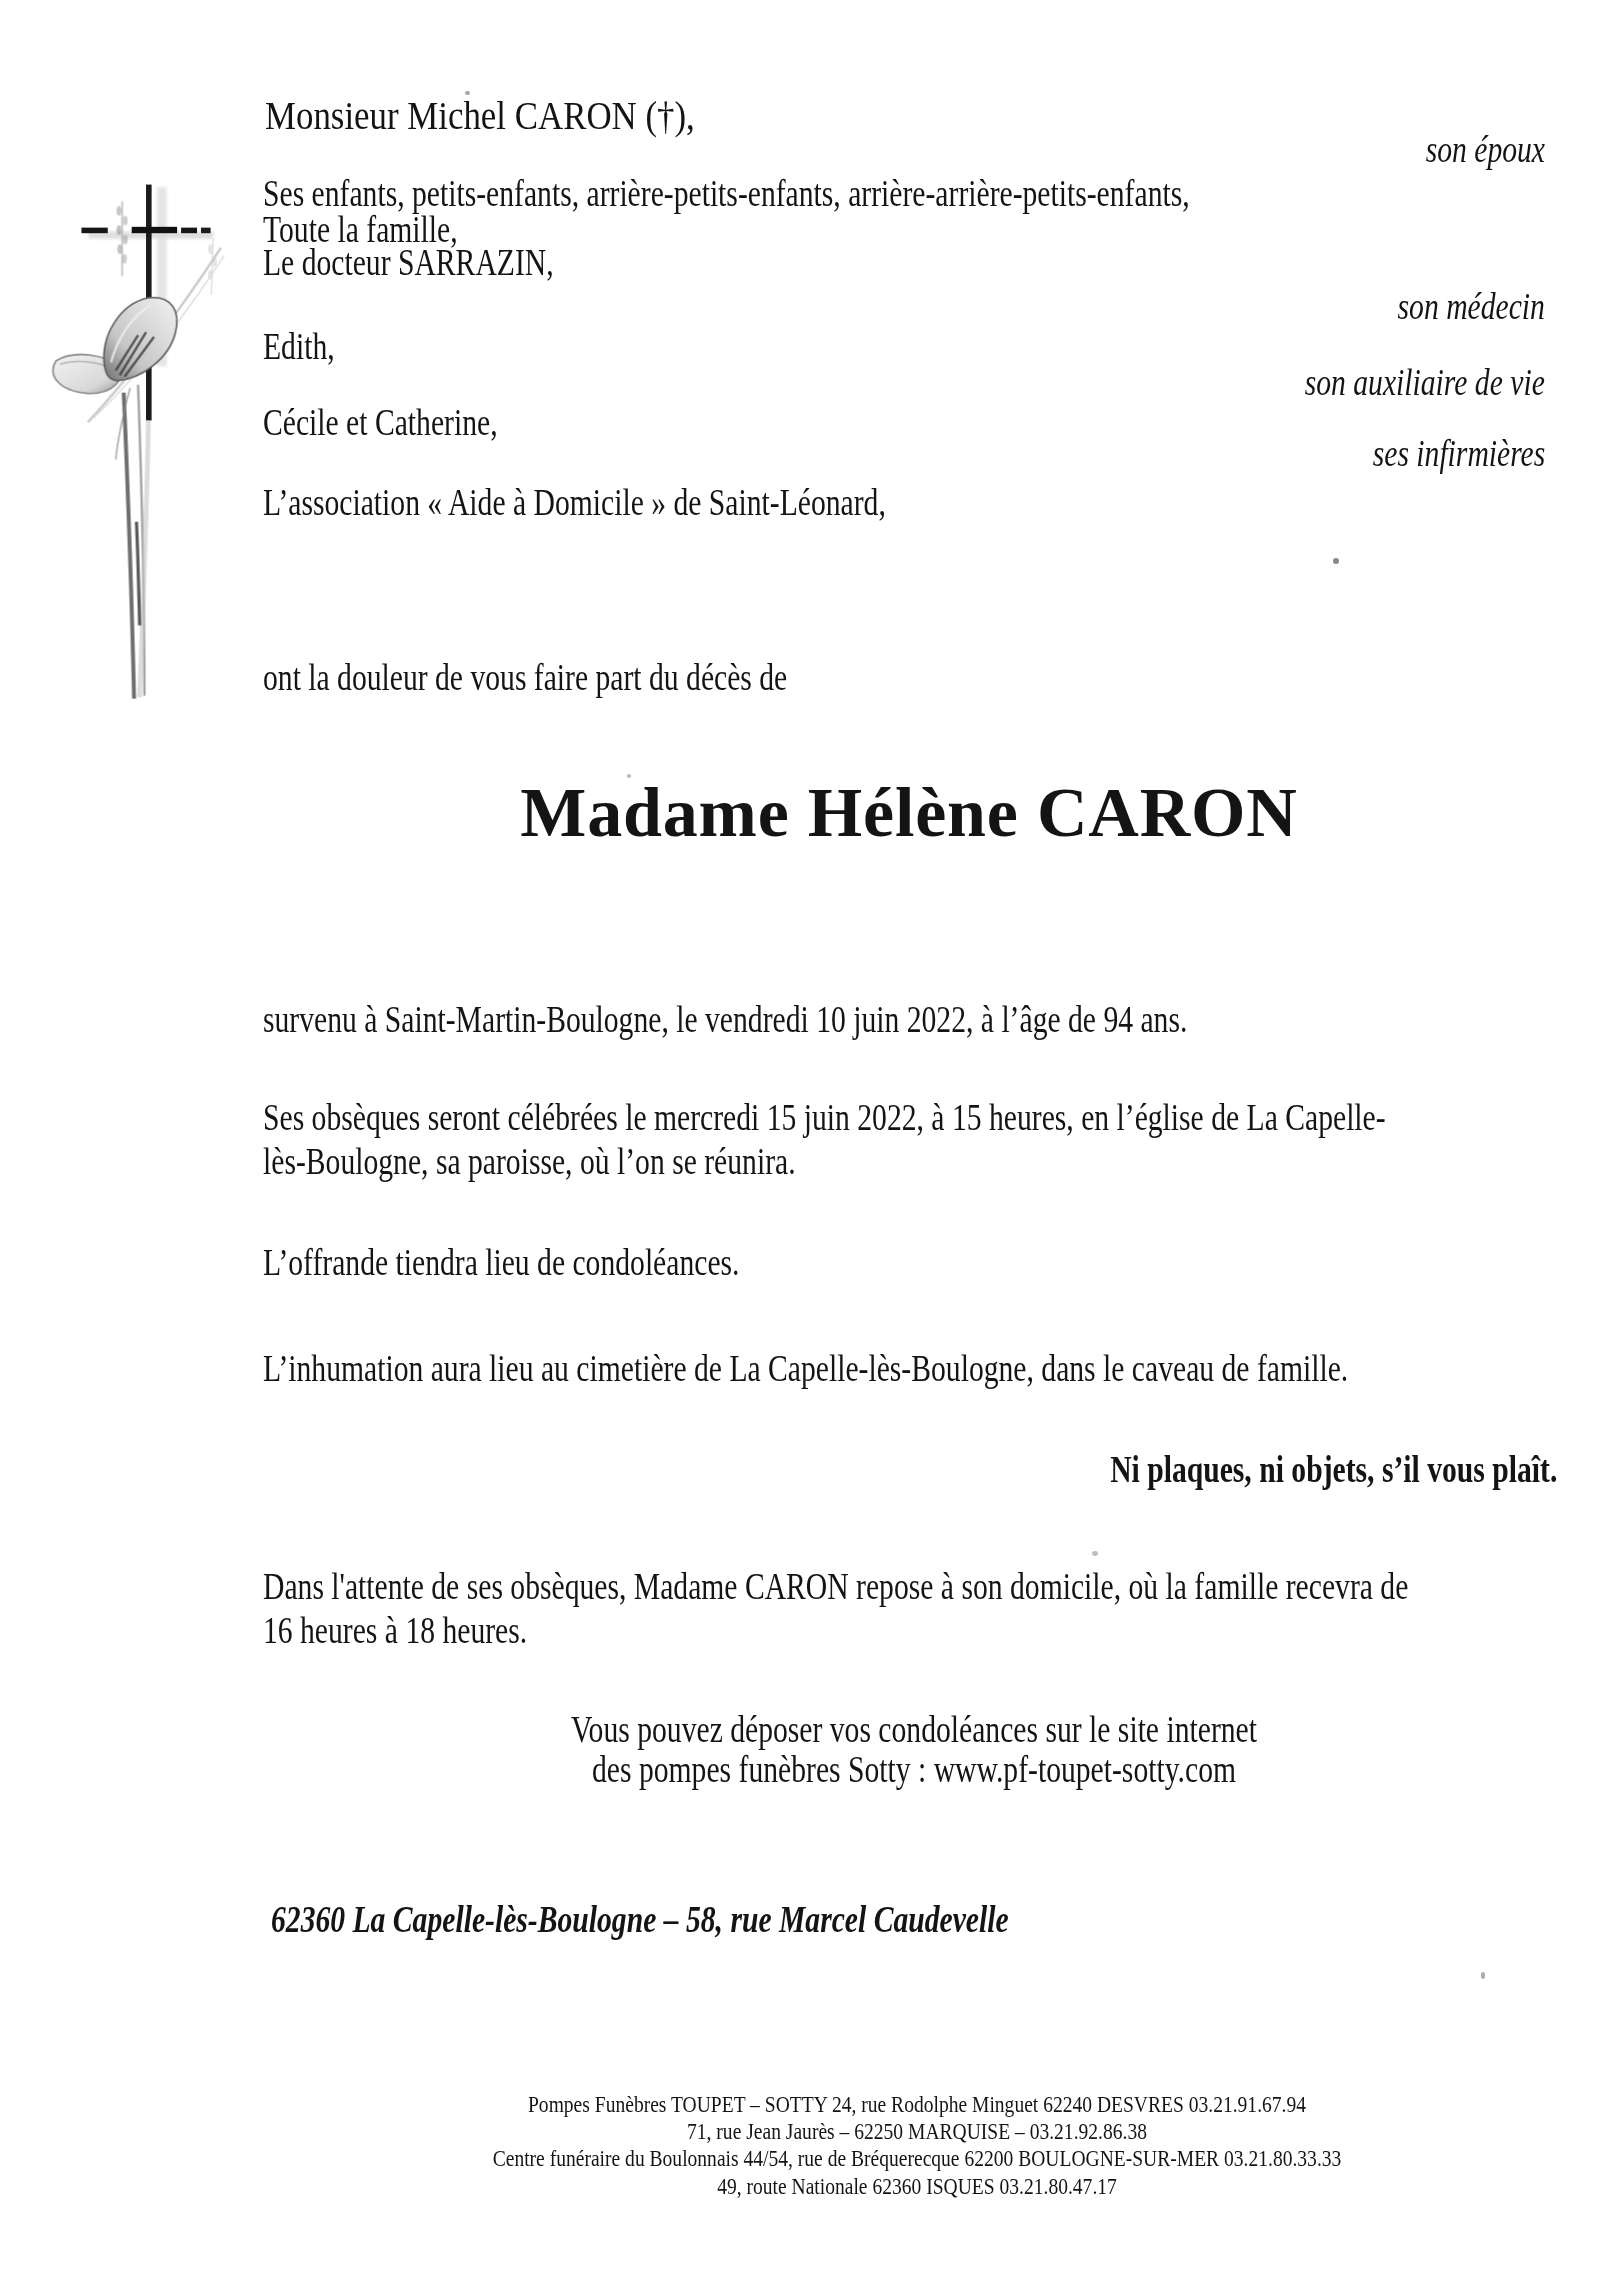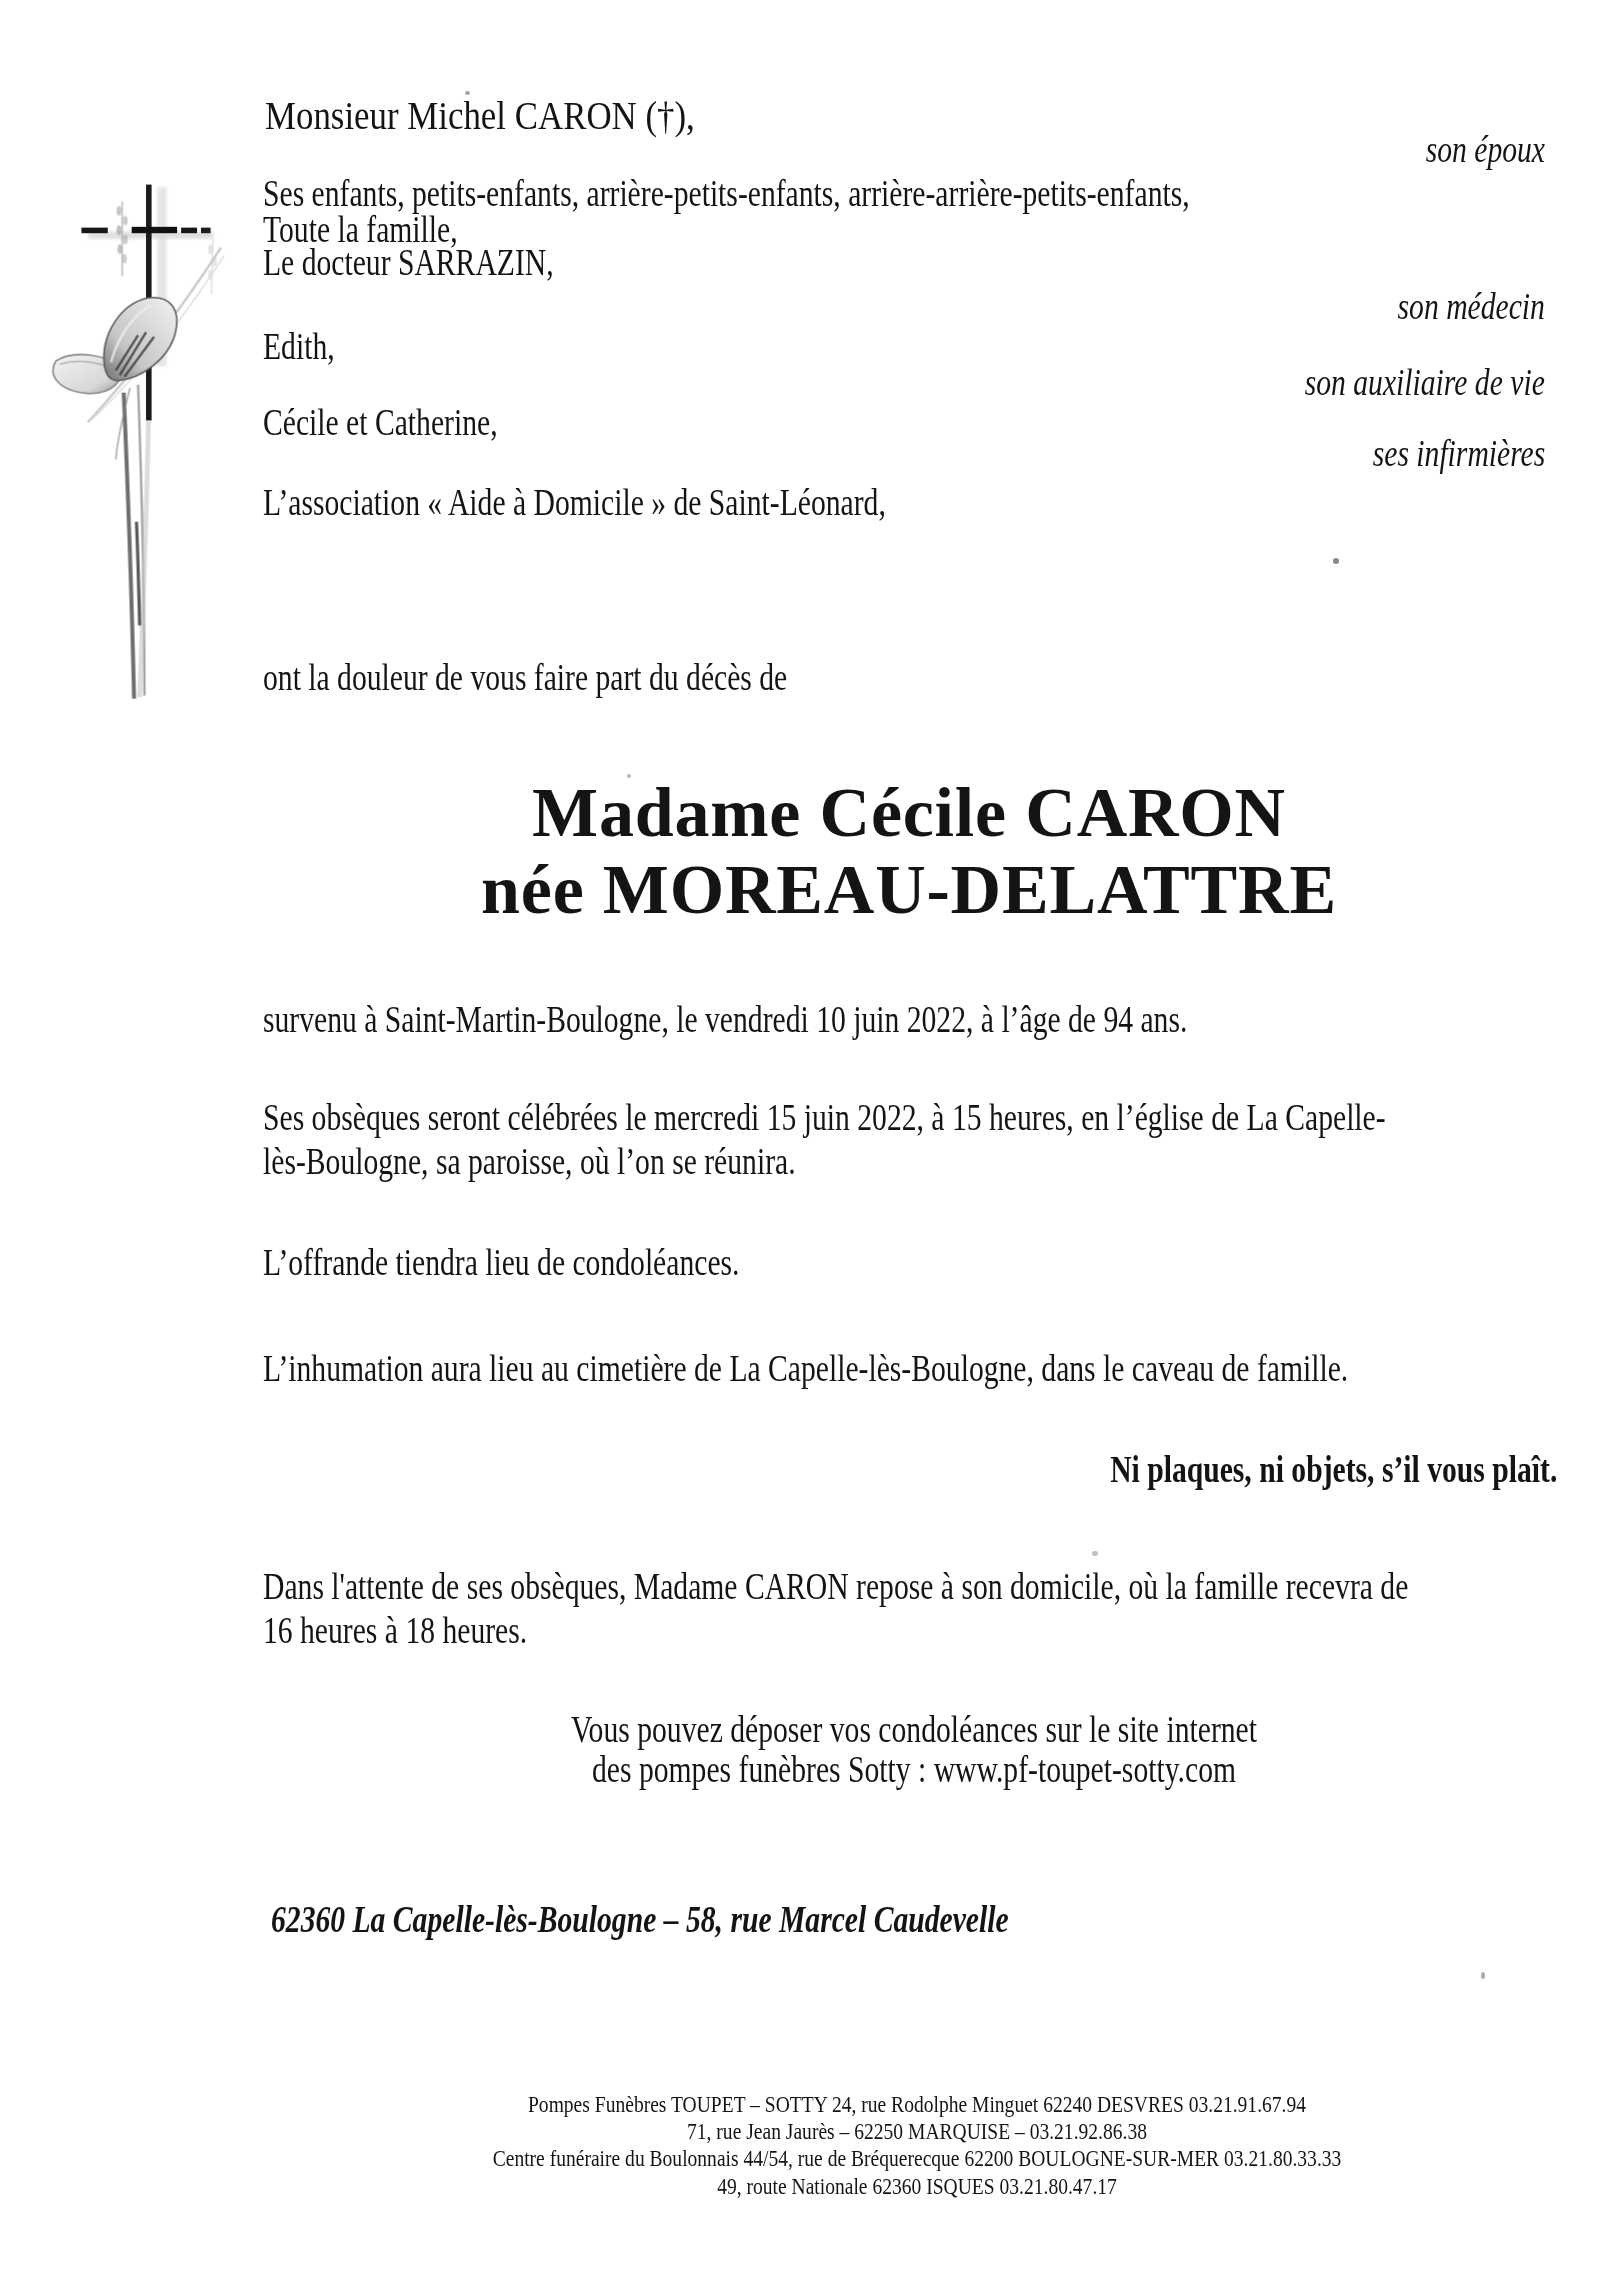--- a/index.html
+++ b/index.html
@@ -106,22 +106,21 @@
   <div class="t s48 lm" style="top:243px">Le docteur SARRAZIN,</div>
   <div class="t s48 i rm" style="top:287px">son médecin</div>
   <div class="t s48 lm" style="top:327px">Edith,</div>
   <div class="t s48 i rm" style="top:363px">son auxiliaire de vie</div>
   <div class="t s48 lm" style="top:403px">Cécile et Catherine,</div>
   <div class="t s48 i rm" style="top:434px">ses infirmières</div>
   <div class="t s48 lm" style="top:483px">L’association « Aide à Domicile » de Saint-Léonard,</div>
 
   <div class="t s48 lm" style="top:658px">ont la douleur de vous faire part du décès de</div>
 
-  <div class="t title" style="top:778px">Madame Cécile CARON</div>
-  <div class="t title" style="top:855px">née MOREAU-DELATTRE</div>
+  <div class="t title" style="top:778px">Madame Hélène CARON</div>
 
   <div class="t s48 lm" style="top:1000px">survenu à Saint-Martin-Boulogne, le vendredi 10 juin 2022, à l’âge de 94 ans.</div>
 
   <div class="t s48 lm" style="top:1098px">Ses obsèques seront célébrées le mercredi 15 juin 2022, à 15 heures, en l’église de La Capelle-</div>
   <div class="t s48 lm" style="top:1142px">lès-Boulogne, sa paroisse, où l’on se réunira.</div>
 
   <div class="t s48 lm" style="top:1243px">L’offrande tiendra lieu de condoléances.</div>
 
   <div class="t s48 lm" style="top:1349px">L’inhumation aura lieu au cimetière de La Capelle-lès-Boulogne, dans le caveau de famille.</div>
 

